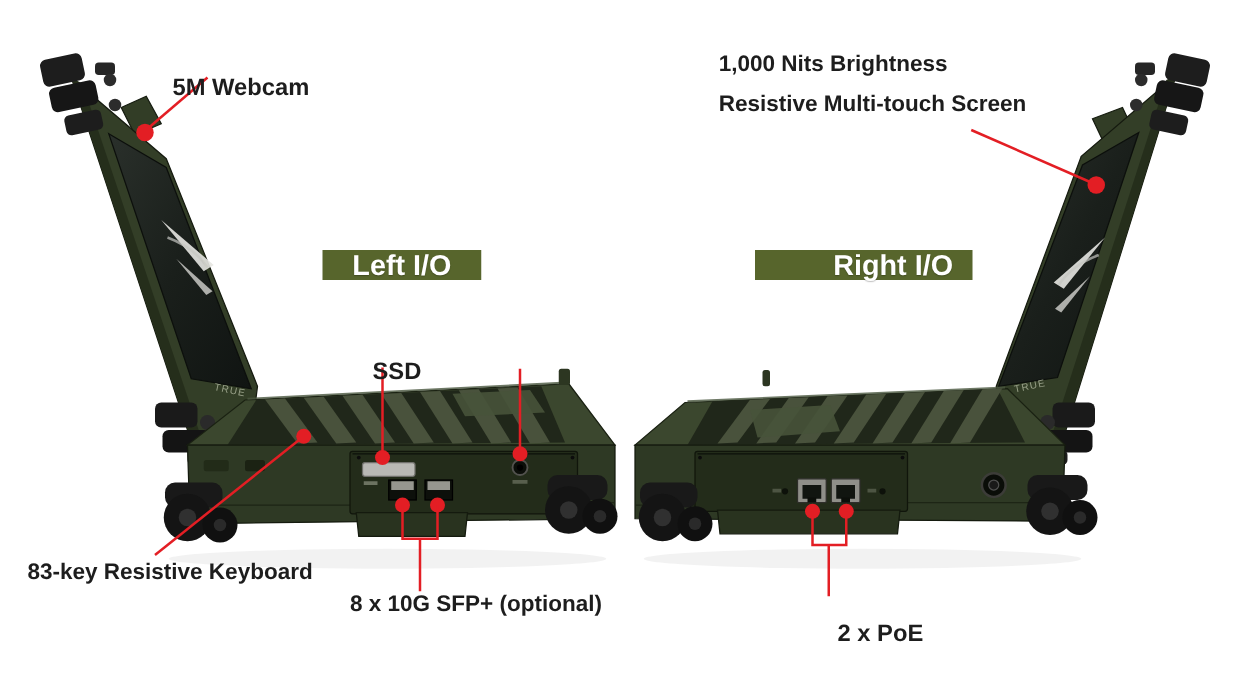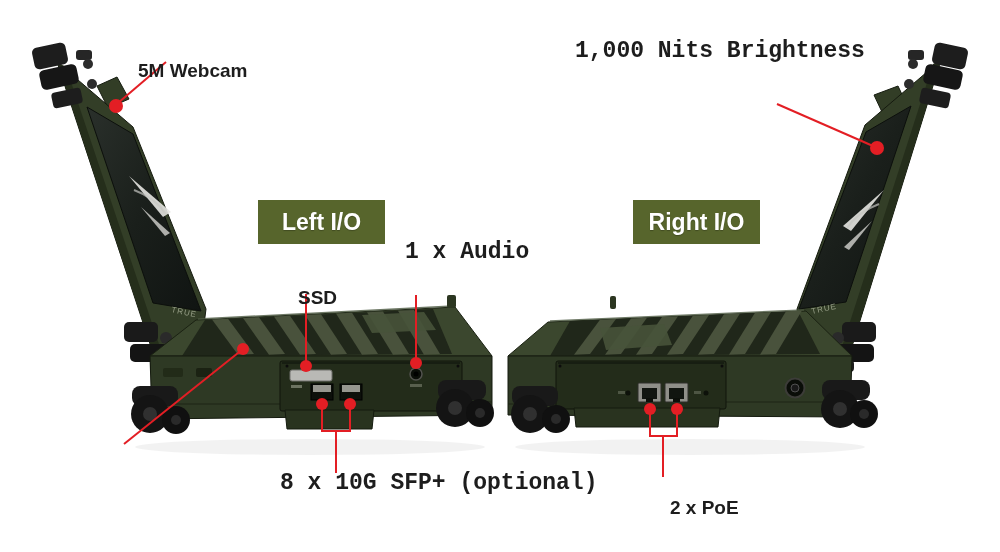--- a/index.html
+++ b/index.html
@@ -13,24 +13,24 @@
     width:1000px;height:552px;position:relative;overflow:hidden;
     background:var(--background);
     font-family:"Liberation Sans", sans-serif;
   }
   .stage{position:absolute;left:0;top:0;width:1000px;height:552px;}
   svg.stage{display:block;}
   .label{
     position:absolute;font-weight:700;font-size:19px;color:var(--label-text);
     white-space:nowrap;line-height:19px;margin-top:20px;
   }
-  .label-block{position:absolute;font-weight:700;font-size:23px;color:var(--label-text);white-space:nowrap;font-family:Liberation Mono, monospace;}
+  .label-block{position:absolute;font-weight:700;font-size:18px;color:var(--label-text);white-space:nowrap;}
   .label-block span{display:block;}
   .badge{
-    position:absolute;width:127px;height:44px;
+    position:absolute;width:127px;height:24px;
     background:var(--badge-green);
     color:#ffffff;font-weight:700;font-size:23px;
     display:flex;align-items:center;justify-content:center;
     text-shadow:0 1px 1px rgba(0,0,0,.25);
   }
   .rl{stroke:var(--annotation-red);stroke-width:2;fill:none;}
   .rd{fill:var(--annotation-red);}
 </style>
 </head>
 <body>
@@ -250,31 +250,32 @@
     <circle class="rd" cx="677" cy="409" r="6"></circle>
     <polyline class="rl" points="650,409 650,436 677,436 677,409"></polyline>
     <line class="rl" x1="663" y1="436" x2="663" y2="477"></line>
   </g>
 </svg>
 
 <div class="label" style="left:138px;top:41px;">5M Webcam</div>
 
 <div class="label-block" style="left:575px;top:35px;line-height:32px;">
   <span>1,000 Nits Brightness</span>
+  <span>Resistive Multi-touch Screen</span>
 </div>
 
 <div class="badge" style="left:258px;top:200px;">Left I/O</div>
-<div class="badge" style="left:633px;top:200px;">Right I/O</div>
+<div class="badge" style="left:604px;top:200px;padding-left:47px;">Right I/O</div>
 
 <div class="label" style="left:298px;top:268px;">SSD</div>
 
 <div class="label-block" style="left:405px;top:239px;line-height:27px;">
-  <span>1 x Audio</span>
 </div>
 
 <div class="label-block" style="left:22px;top:443px;line-height:28px;">
+  <span>83-key Resistive Keyboard</span>
 </div>
 
 <div class="label-block" style="left:280px;top:470px;line-height:27px;">
   <span>8 x 10G SFP+ (optional)</span>
 </div>
 
 <div class="label" style="left:670px;top:478px;">2 x PoE</div>
 
 </body></html>

